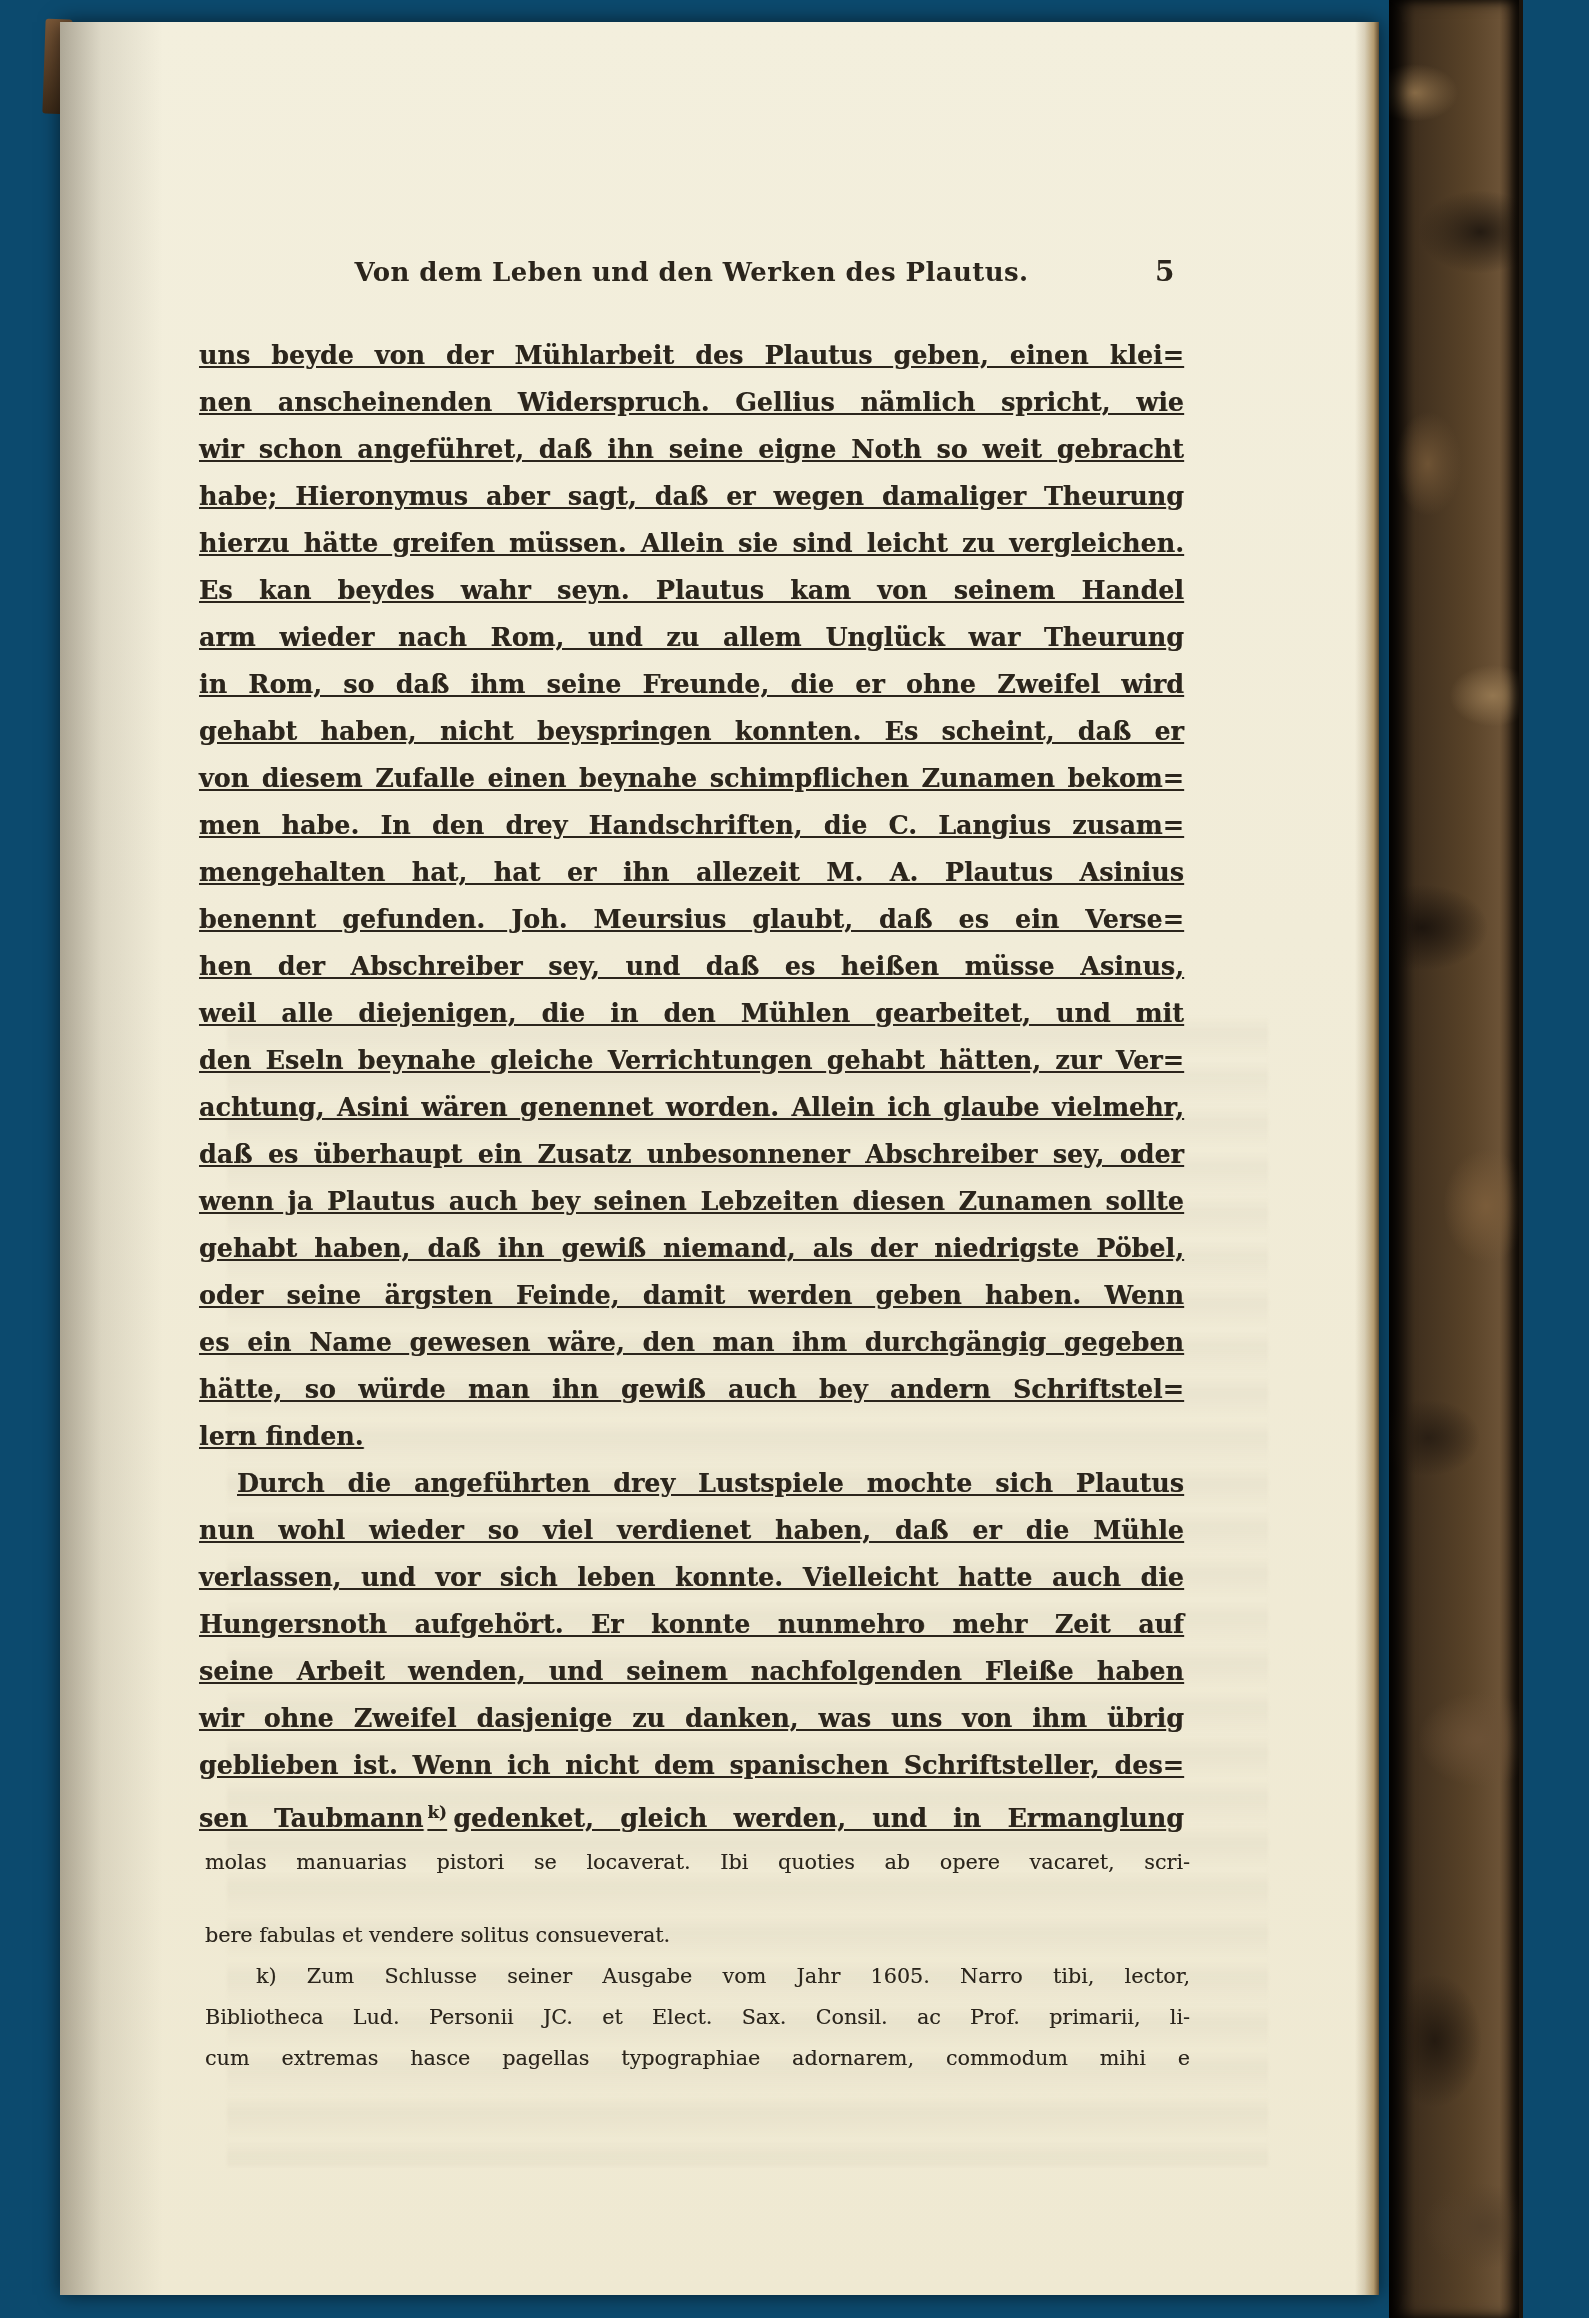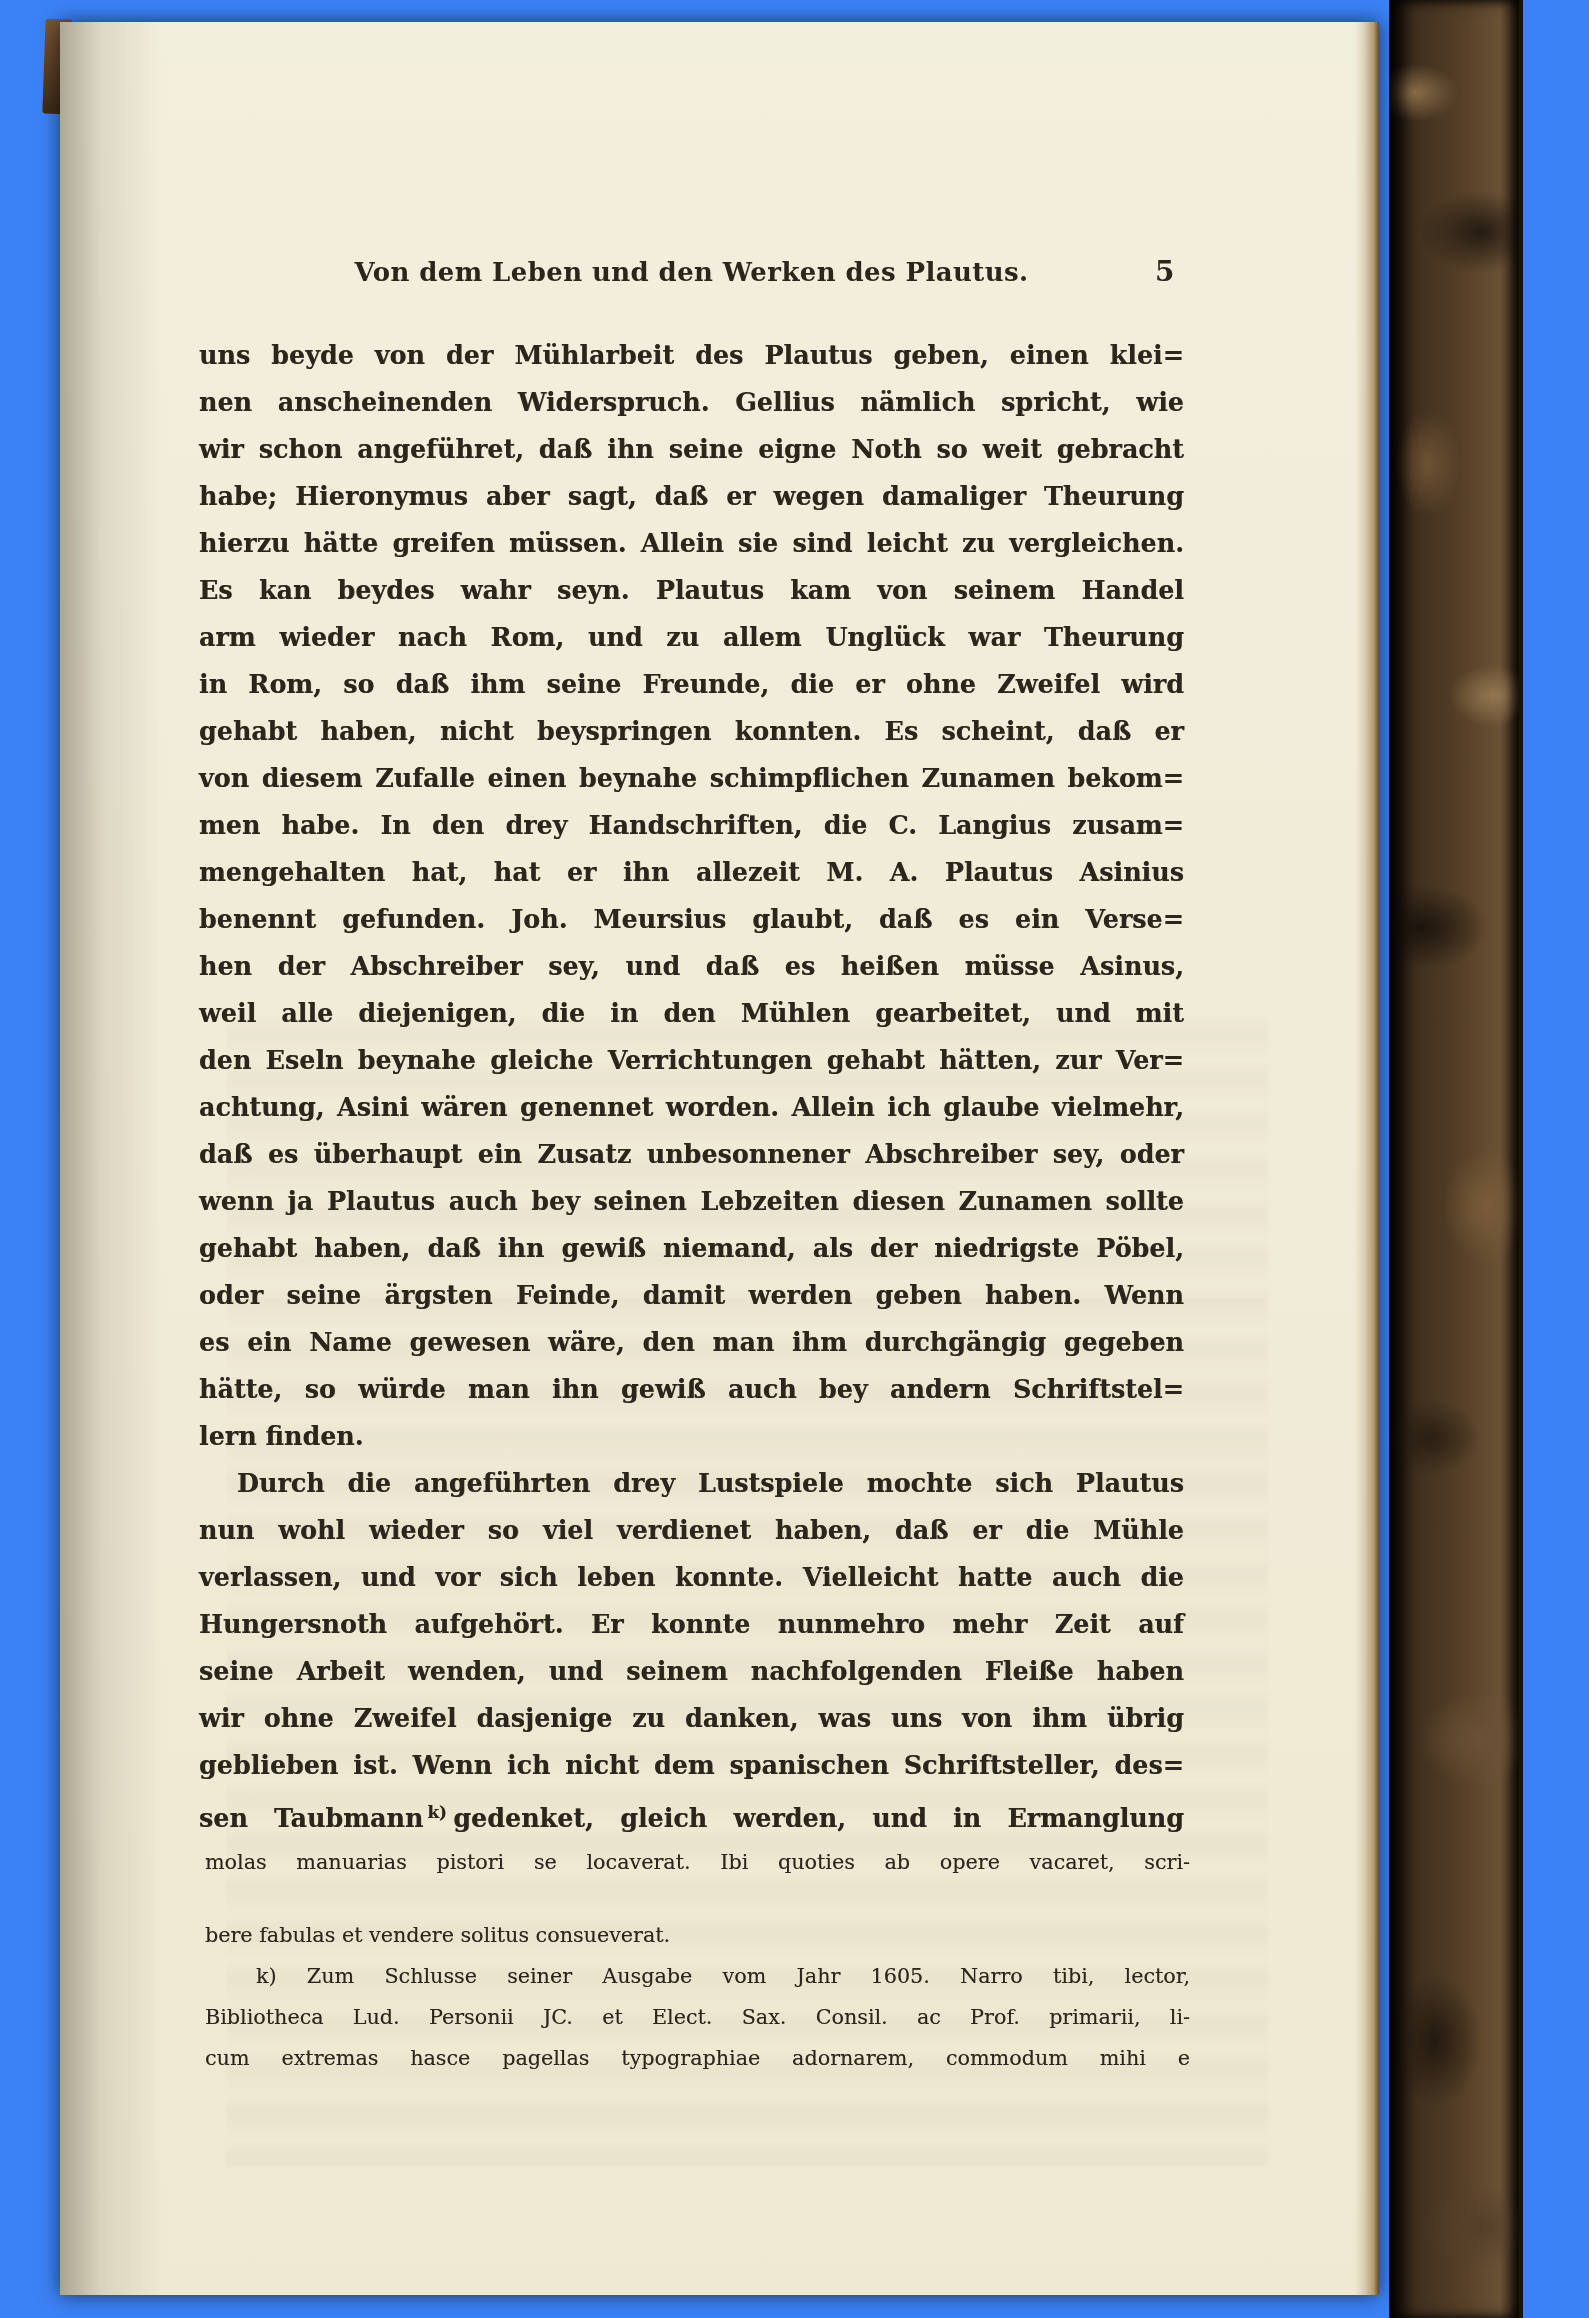--- a/index.html
+++ b/index.html
@@ -1,16 +1,16 @@
 <!DOCTYPE html>
 <html style="font-size:12.7px"><head>
 <meta charset="utf-8">
 <style>
   html,body{margin:0;padding:0;background:#0b0d0c;}
-  .canvas{position:relative;width:1589px;height:2319px;background:#3b82f6;overflow:hidden;
+  .canvas{position:relative;width:1589px;height:2319px;background:#0c4a6e;overflow:hidden;
           font-family:"DejaVu Serif", serif;}
   
   .marble{position:absolute;top:0;bottom:0;left:1389px;width:130px;
     background:
       radial-gradient(ellipse 72px 48px at 20% 4%, #8a6d48 0%, rgba(0,0,0,0) 60%),
       radial-gradient(ellipse 95px 64px at 70% 10%, #241b12 0%, rgba(0,0,0,0) 65%),
       radial-gradient(ellipse 56px 87px at 30% 20%, #6e5334 0%, rgba(0,0,0,0) 60%),
       radial-gradient(ellipse 79px 56px at 80% 30%, #937650 0%, rgba(0,0,0,0) 55%),
       radial-gradient(ellipse 111px 72px at 25% 40%, #1d150e 0%, rgba(0,0,0,0) 60%),
       radial-gradient(ellipse 72px 95px at 75% 52%, #7a5c3a 0%, rgba(0,0,0,0) 60%),
@@ -37,21 +37,21 @@
     background:repeating-linear-gradient(180deg,rgba(130,118,92,0) 0px,rgba(130,118,92,.055) 17.5px,rgba(130,118,92,0) 45px);
     filter:blur(1.6px);pointer-events:none;}
   
   .header{position:absolute;left:139px;top:235px;width:985px;height:40px;color:#2b251c;}
   .running-title{display:block;text-align:center;font-size:26px;font-weight:700;letter-spacing:0.4px;}
   .page-number{position:absolute;right:9.5px;top:-1.6px;font-size:28px;font-weight:700;}
   
   .body-text{position:absolute;left:139px;top:310px;width:985px;color:#2b251c;}
   .line{font-size:25.4px;font-weight:700;line-height:47px;height:47px;
     text-align:justify;text-align-last:justify;white-space:normal;
-    text-shadow:0.3px 0 0 rgba(43,37,28,.55);}
+    text-shadow:0.3px 0 0 rgba(43,37,28,.55);text-decoration:underline;}
   .para1 .line:last-child{text-align-last:left;}
   .para2-lines .line:first-child{text-indent:38px;}
   .sup{font-size:16.7px;vertical-align:super;margin:0 6.4px 0 4px;}
   
   .footnotes{position:absolute;left:145px;top:1820px;width:985px;color:#2b251c;}
   .fline{font-size:20.7px;font-weight:400;line-height:41px;height:41px;
     text-align:justify;text-align-last:justify;
     text-shadow:0.2px 0 0 rgba(43,37,28,.4);}
   .footnotes .fline:nth-child(2){text-align-last:left;margin-top:32px;}
   .footnotes .fline:nth-child(3){text-indent:51px;}

